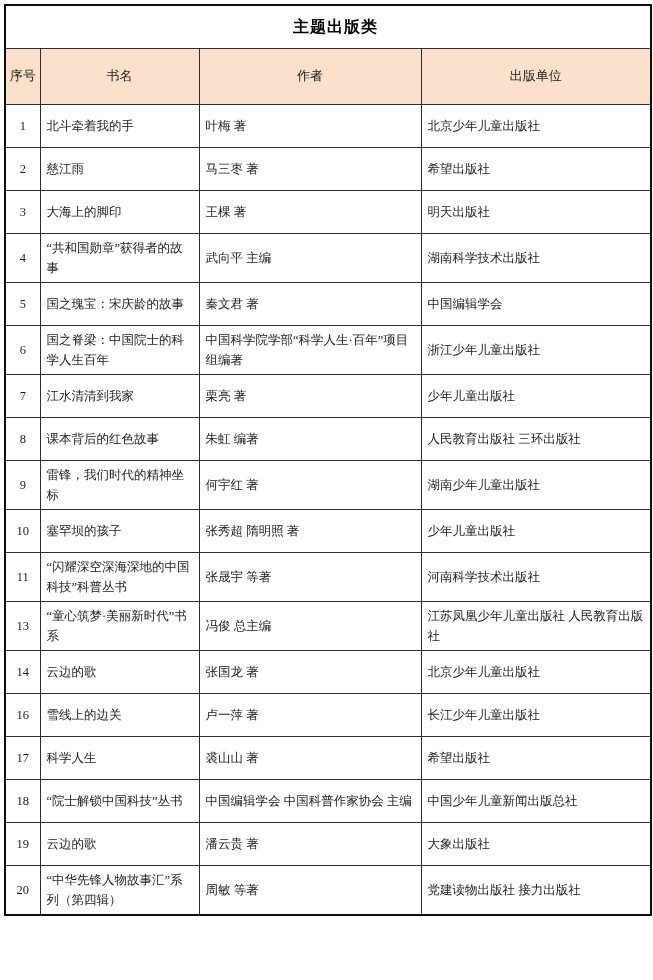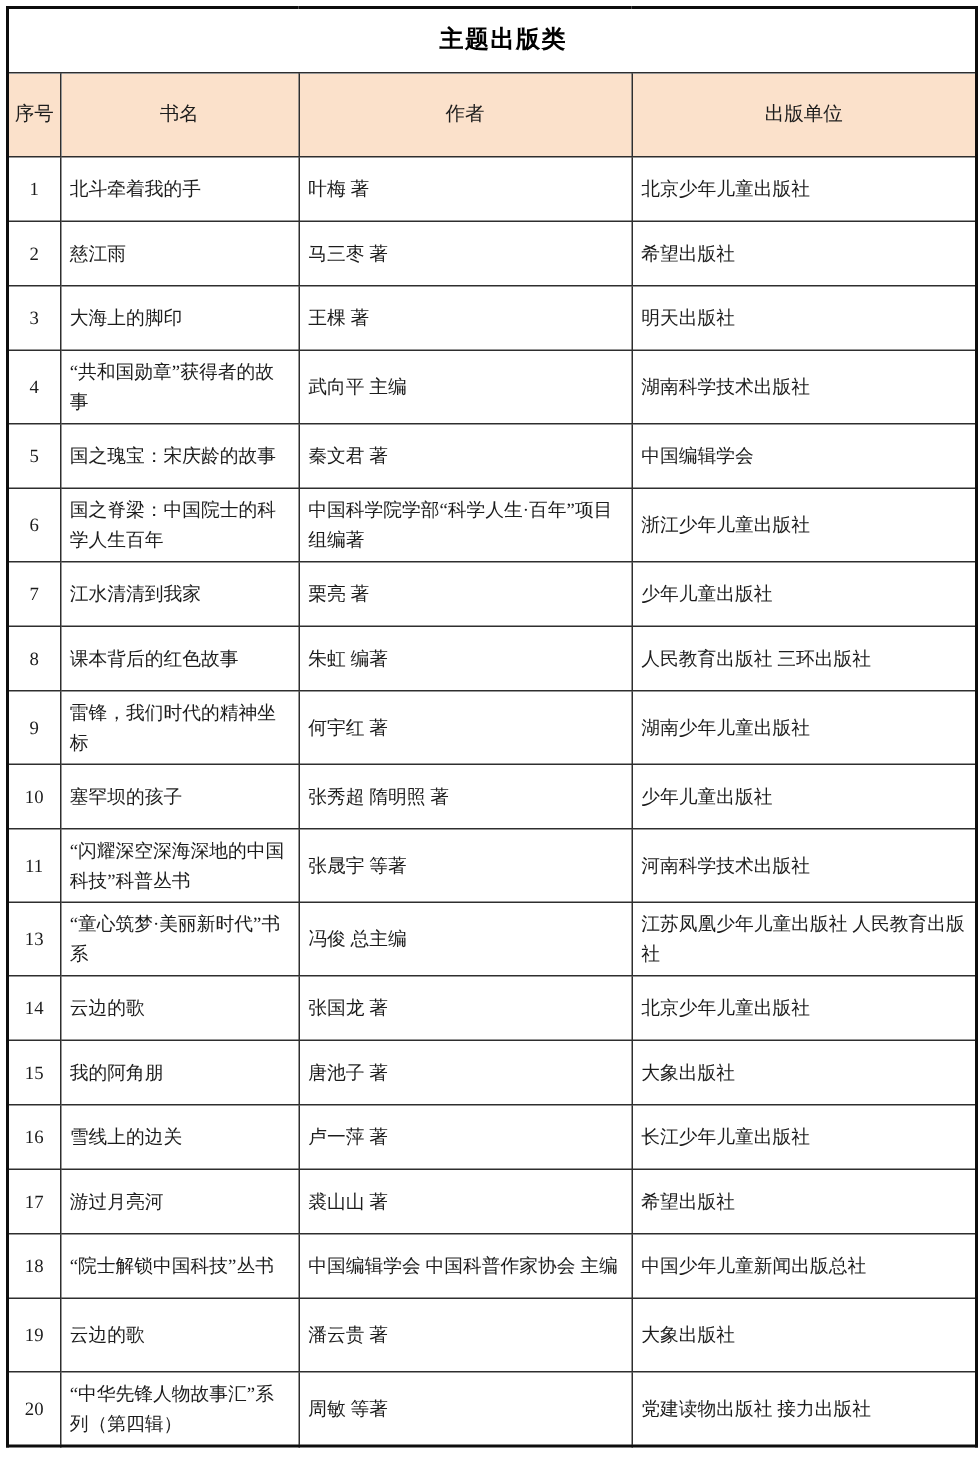--- a/index.html
+++ b/index.html
@@ -161,37 +161,31 @@
     <td class="c-pub">江苏凤凰少年儿童出版社 人民教育出版社</td>
   </tr>
 
   <tr>
     <td class="c-no">14</td>
     <td class="c-title">云边的歌</td>
     <td class="c-author">张国龙 著</td>
     <td class="c-pub">北京少年儿童出版社</td>
   </tr>
 
-  <tr>
-    <td class="c-no">15</td>
-    <td class="c-title">我的阿角朋</td>
-    <td class="c-author">唐池子 著</td>
-    <td class="c-pub">大象出版社</td>
-  </tr>
 
   <tr>
     <td class="c-no">16</td>
     <td class="c-title">雪线上的边关</td>
     <td class="c-author">卢一萍 著</td>
     <td class="c-pub">长江少年儿童出版社</td>
   </tr>
 
   <tr>
     <td class="c-no">17</td>
-    <td class="c-title">游过月亮河</td>
+    <td class="c-title">科学人生</td>
     <td class="c-author">裘山山 著</td>
     <td class="c-pub">希望出版社</td>
   </tr>
 
   <tr>
     <td class="c-no">18</td>
     <td class="c-title">“院士解锁中国科技”丛书</td>
     <td class="c-author">中国编辑学会 中国科普作家协会 主编</td>
     <td class="c-pub">中国少年儿童新闻出版总社</td>
   </tr>

